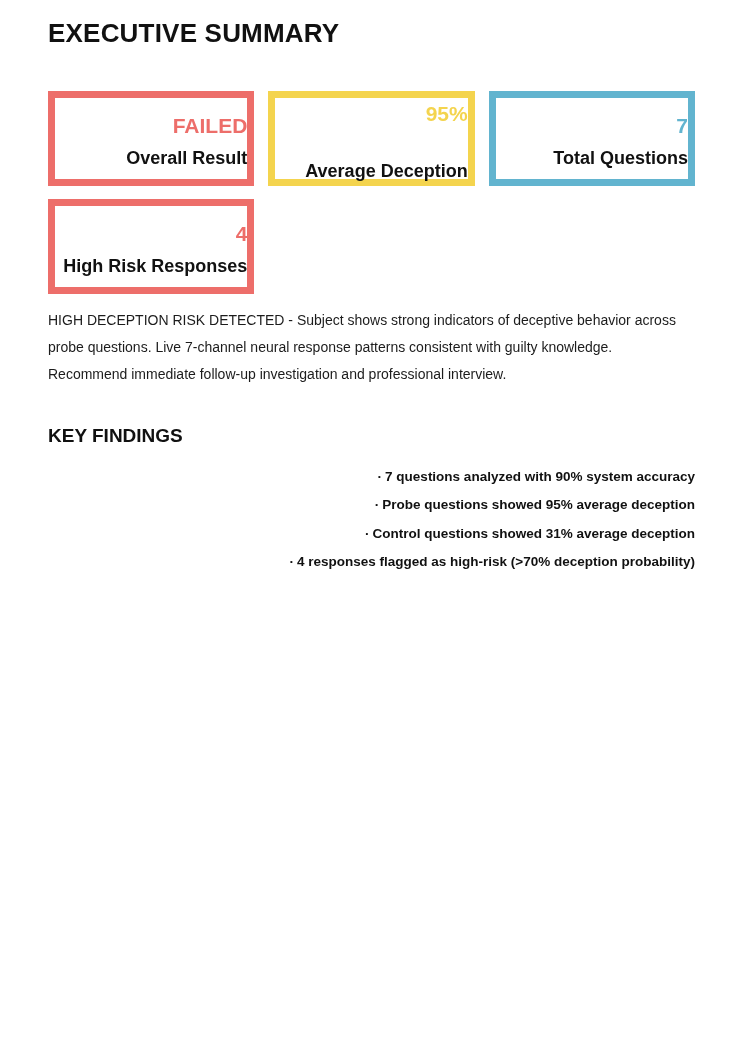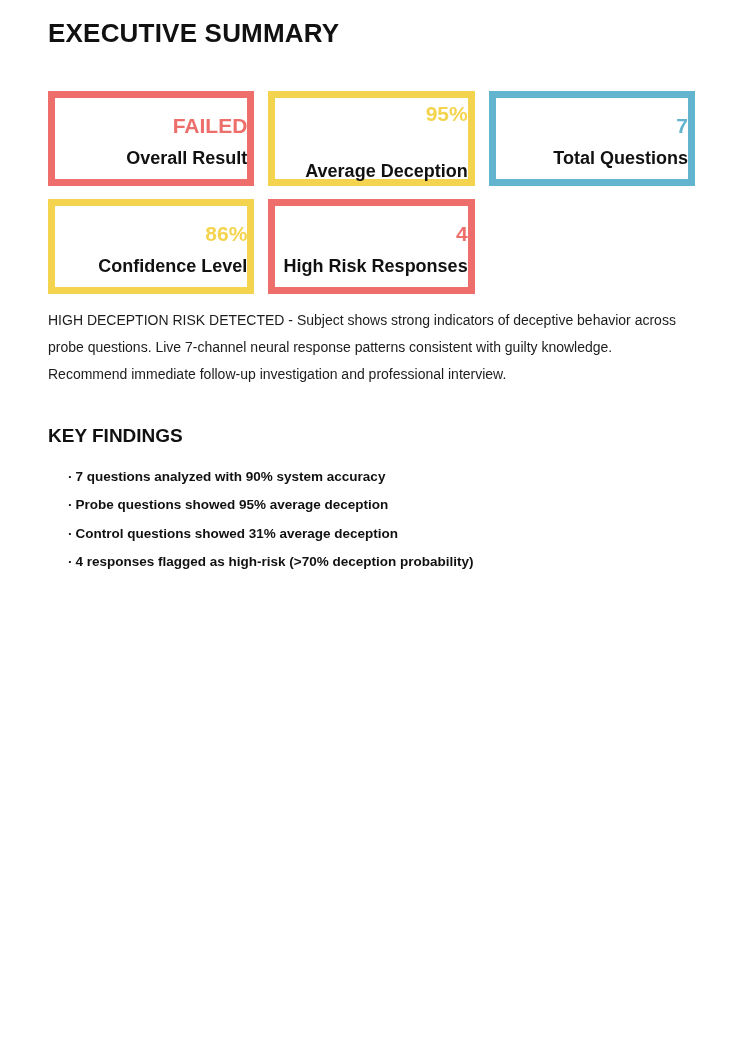--- a/index.html
+++ b/index.html
@@ -63,20 +63,21 @@
     font-size: 14px;
     line-height: 1.96;
     color: #1c1c1c;
     max-width: 647px;
   }
   .findings-heading { margin-top: 36px; }
   .findings-list {
     margin-top: 22px;
     list-style: none;
     padding-left: 20px;
+    text-align: right;
   }
   .findings-list li {
     font-size: 13.5px;
     font-weight: bold;
     color: #111111;
     margin-bottom: 15px;
     line-height: 1;
   }
   .findings-list .dot {
     display: inline-block;
@@ -108,24 +109,20 @@
     <div class="card-value" style="color: rgb(244, 212, 78);">95%</div>
     <div class="card-label">Average Deception</div>
   </div>
 
   <div class="card" style="border-color: rgb(98, 180, 207);">
     <div class="card-value" style="color: rgb(98, 180, 207);">7</div>
     <div class="card-label">Total Questions</div>
   </div>
 
 
-  <div class="card" style="border-color: rgb(244, 212, 78);">
-    <div class="card-value" style="color: rgb(244, 212, 78);">86%</div>
-    <div class="card-label">Confidence Level</div>
-  </div>
 
   <div class="card" style="border-color: rgb(237, 110, 106);">
     <div class="card-value" style="color: rgb(237, 110, 106);">4</div>
     <div class="card-label">High Risk Responses</div>
   </div>
 </div>
 
 
   <p class="assessment-body">HIGH DECEPTION RISK DETECTED - Subject shows strong indicators of deceptive behavior across probe questions. Live 7-channel neural response patterns consistent with guilty knowledge. Recommend immediate follow-up investigation and professional interview.</p>
 

